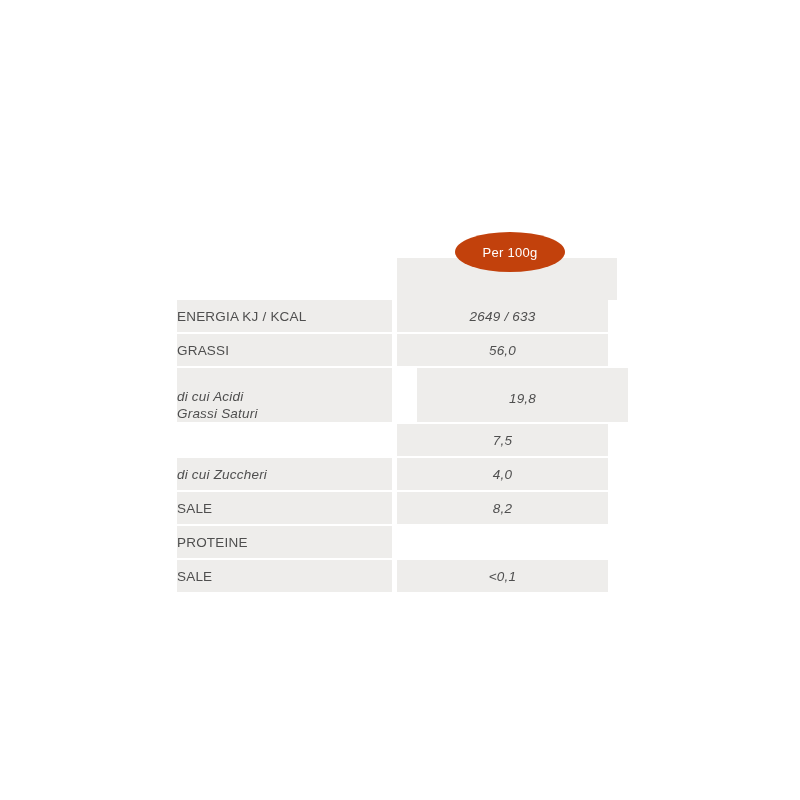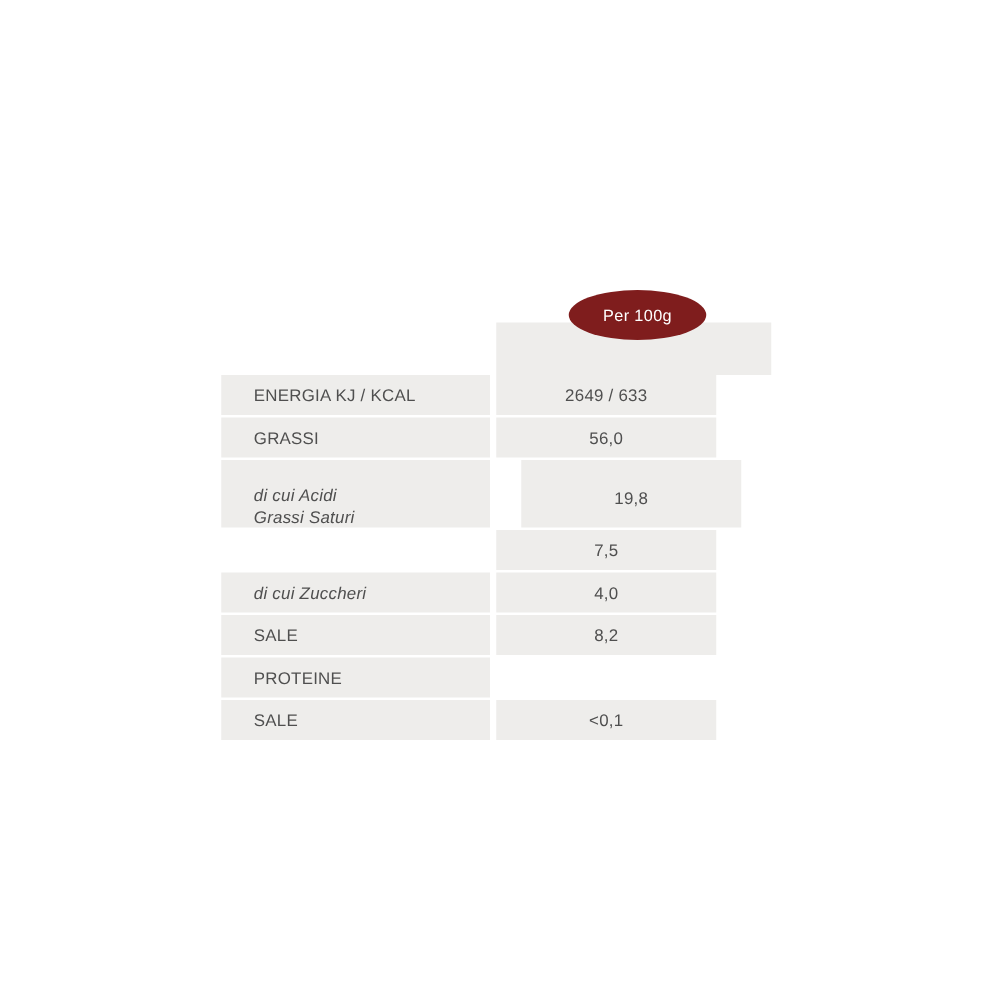--- a/index.html
+++ b/index.html
@@ -40,21 +40,21 @@
   }
 
   
   .badge {
     position: absolute;
     left: 278px;
     top: 0px;
     width: 110px;
     height: 40px;
     border-radius: 55px / 20px;
-    background: #7f1d1d;
+    background: #c2410c;
     display: flex;
     align-items: center;
     justify-content: center;
     z-index: 5;
   }
   .badge-label {
     color: #ffffff;
     font-size: 13px;
     letter-spacing: 0.3px;
     font-family: "Liberation Sans", sans-serif;
@@ -84,36 +84,37 @@
     height: 100%;
     background: #eeedeb;
     box-sizing: border-box;
     color: #4f4f4f;
     font-size: 13.5px;
   }
 
   .cell-label {
     left: 0;
     width: 215px;
-    padding: 0 0 0 26px;
+    padding: 0 0 0 0;
     display: flex;
     align-items: center;
   }
   .row.tall .cell-label {
     align-items: flex-end;
     padding-top: 7px;
     line-height: 17px;
   }
 
   .cell-value {
     left: 220px;
-    width: 176px;
+    width: 211px;
     display: flex;
     align-items: center;
     justify-content: center;
+    font-style: italic;
   }
   .row.tall .cell-value {
     align-items: center;
     padding-top: 7px;
     margin-left: 20px;
   }
 
   .label-text {
     letter-spacing: 0.2px;
     white-space: pre-line;

